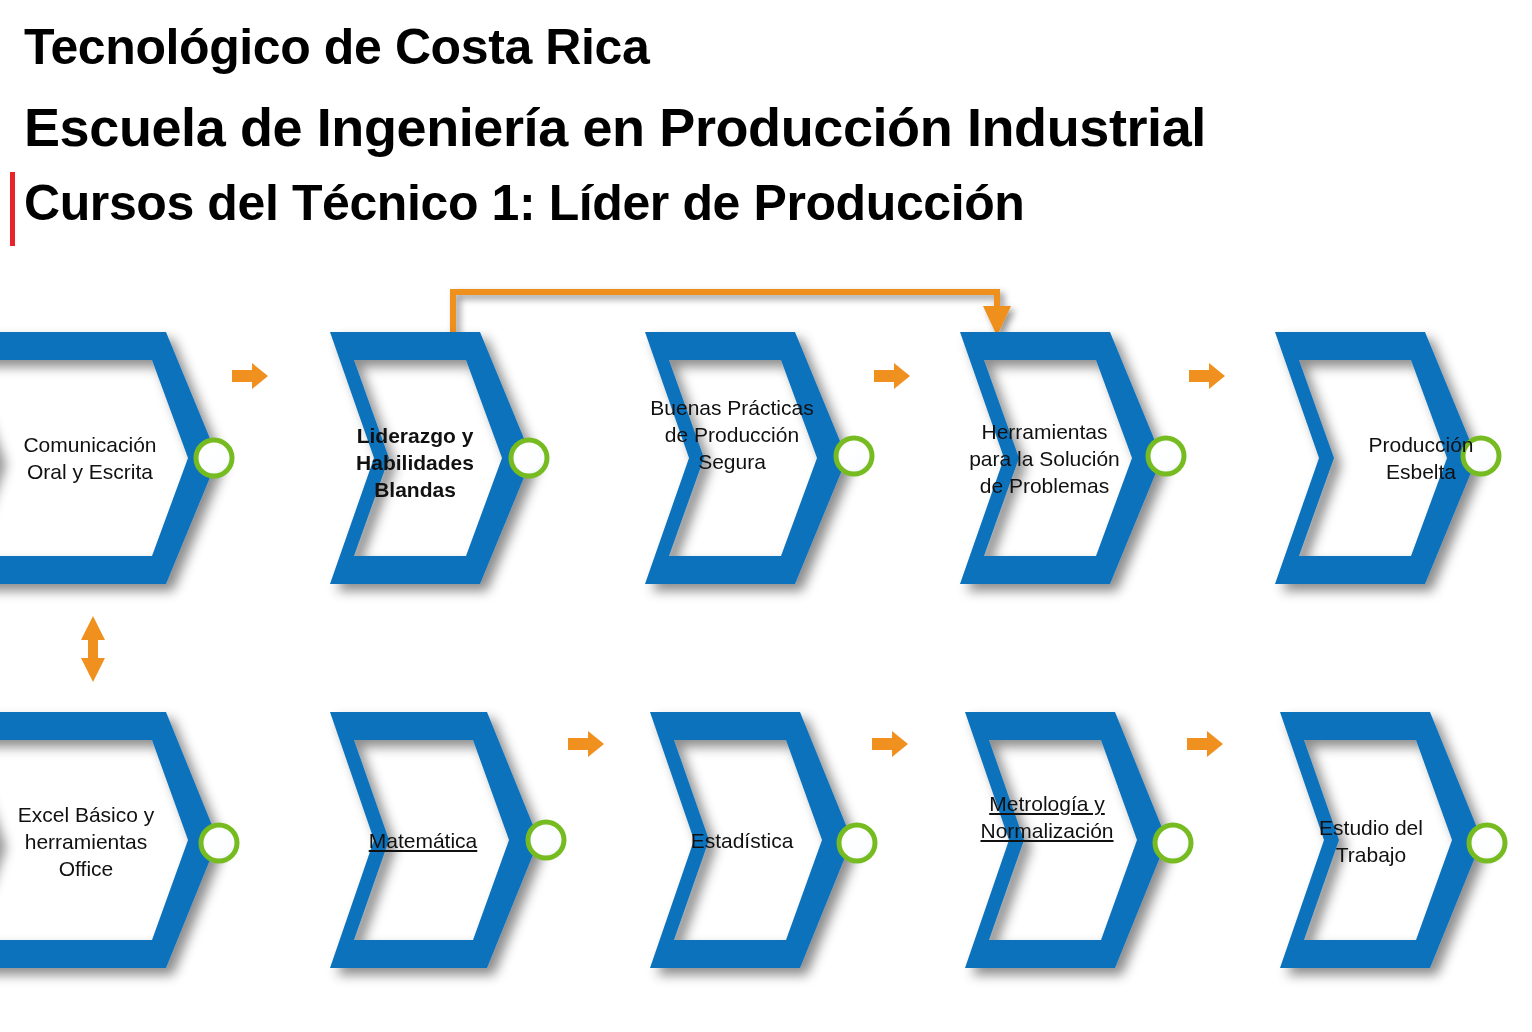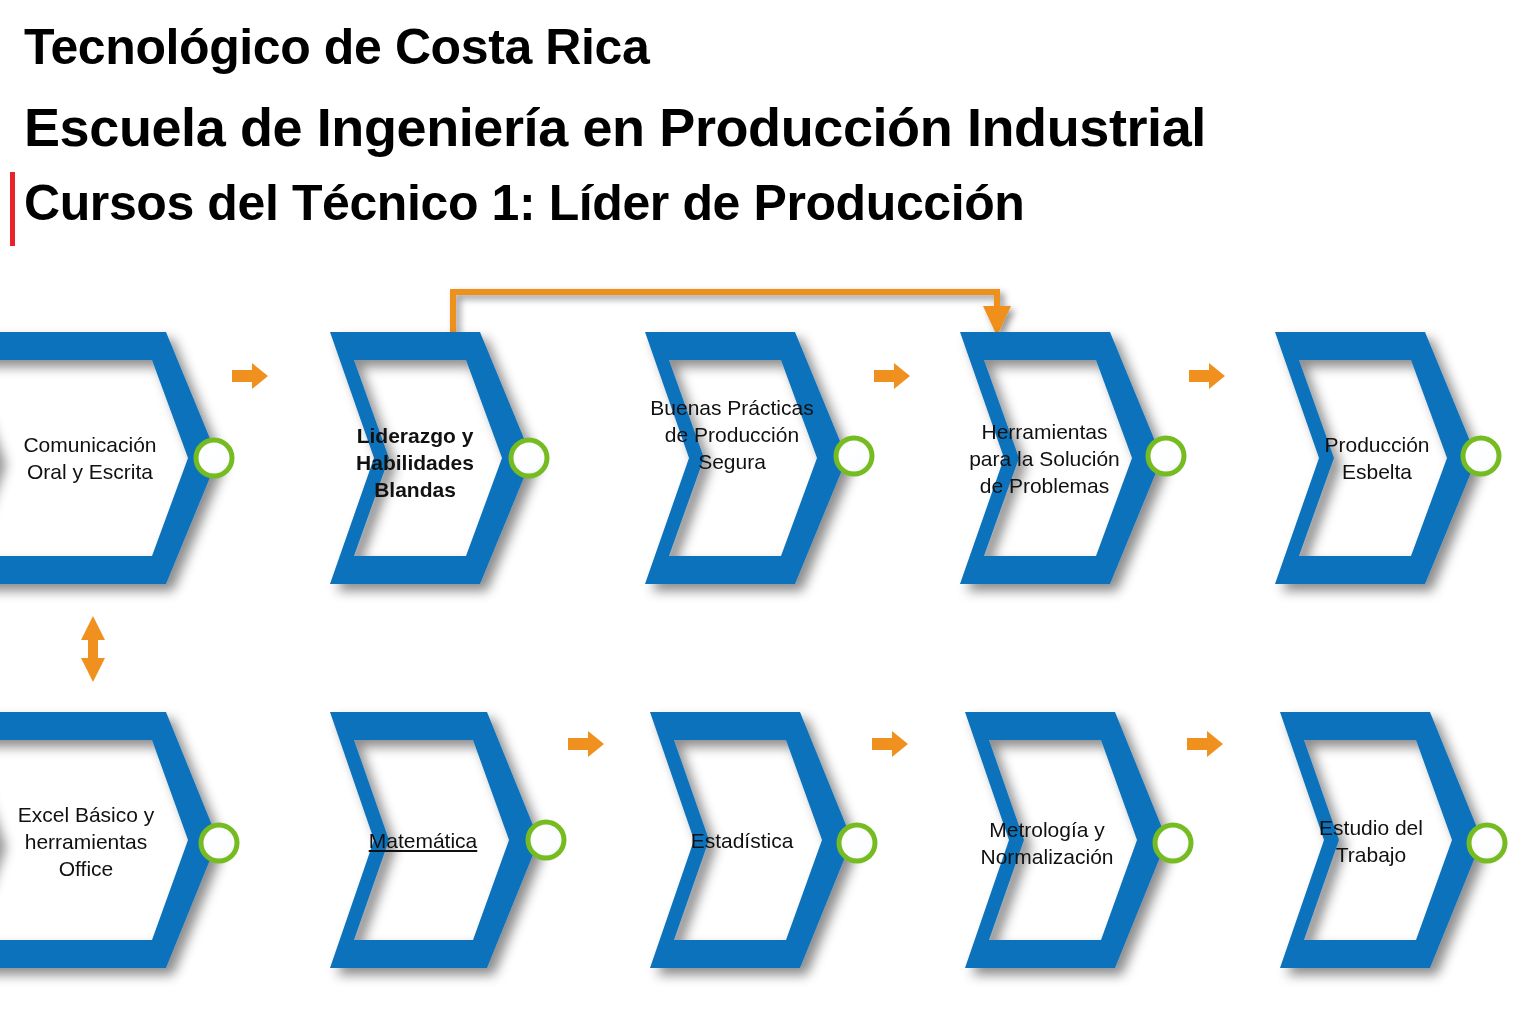--- a/index.html
+++ b/index.html
@@ -199,24 +199,24 @@
 Oral y Escrita</div>
 <div class="chev-label" style="left:330px;top:396px;width:170px;height:132px;font-weight:bold;">Liderazgo y
 Habilidades
 Blandas</div>
 <div class="chev-label" style="left:632px;top:368px;width:200px;height:132px;">Buenas Prácticas
 de Producción
 Segura</div>
 <div class="chev-label" style="left:942px;top:392px;width:205px;height:132px;">Herramientas
 para la Solución
 de Problemas</div>
-<div class="chev-label" style="left:1288px;top:405px;width:178px;height:105px;">Producción
+<div class="chev-label" style="left:1332px;top:405px;width:178px;height:105px;">Producción
 Esbelta</div>
 
 <div class="chev-label" style="left:-8px;top:775px;width:188px;height:132px;">Excel Básico y
 herramientas
 Office</div>
 <div class="chev-label" style="left:328px;top:810px;width:190px;height:60px;text-decoration:underline;">Matemática</div>
 <div class="chev-label" style="left:648px;top:810px;width:188px;height:60px;">Estadística</div>
-<div class="chev-label" style="left:952px;top:797px;width:190px;height:92px;">Metrología y
+<div class="chev-label" style="left:952px;top:771px;width:190px;height:92px;text-decoration:underline;">Metrología y
 Normalización</div>
 <div class="chev-label" style="left:1282px;top:795px;width:178px;height:92px;">Estudio del
 Trabajo</div>
 
 </body></html>

